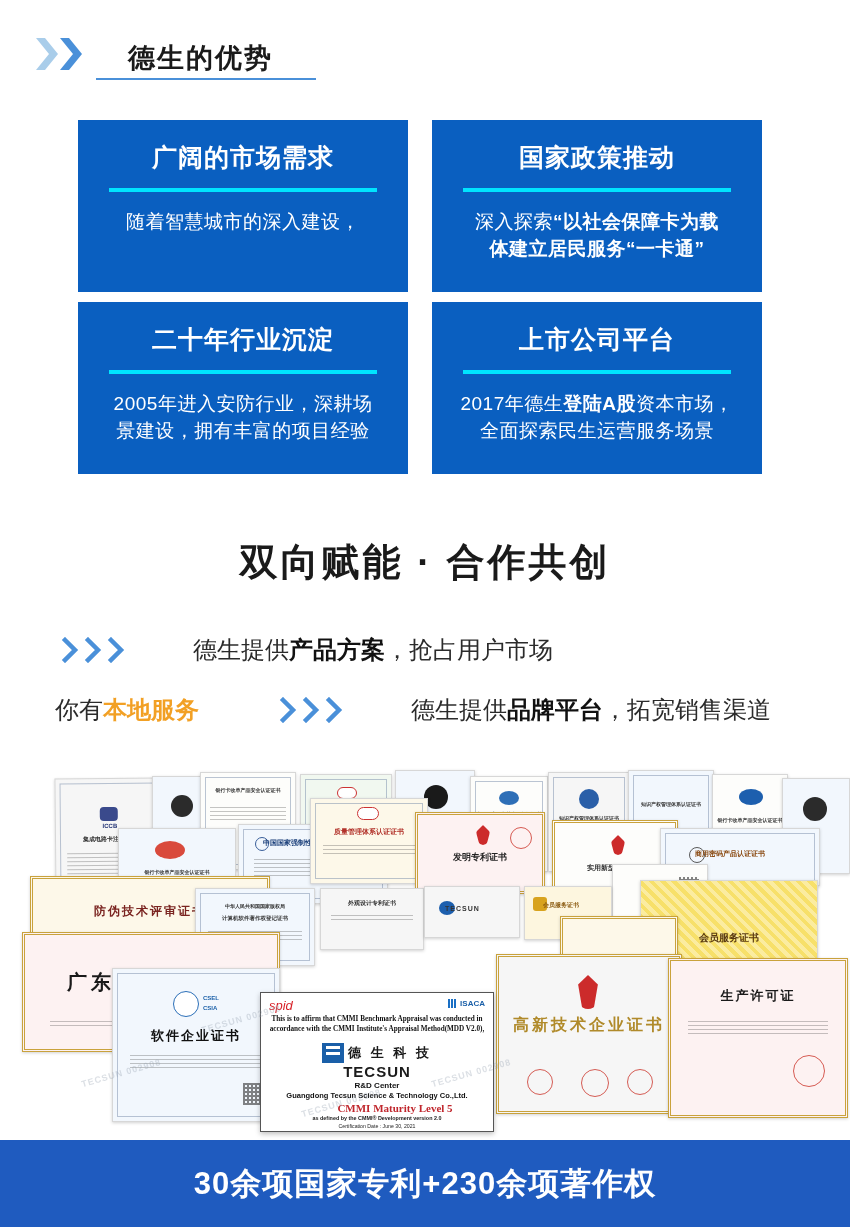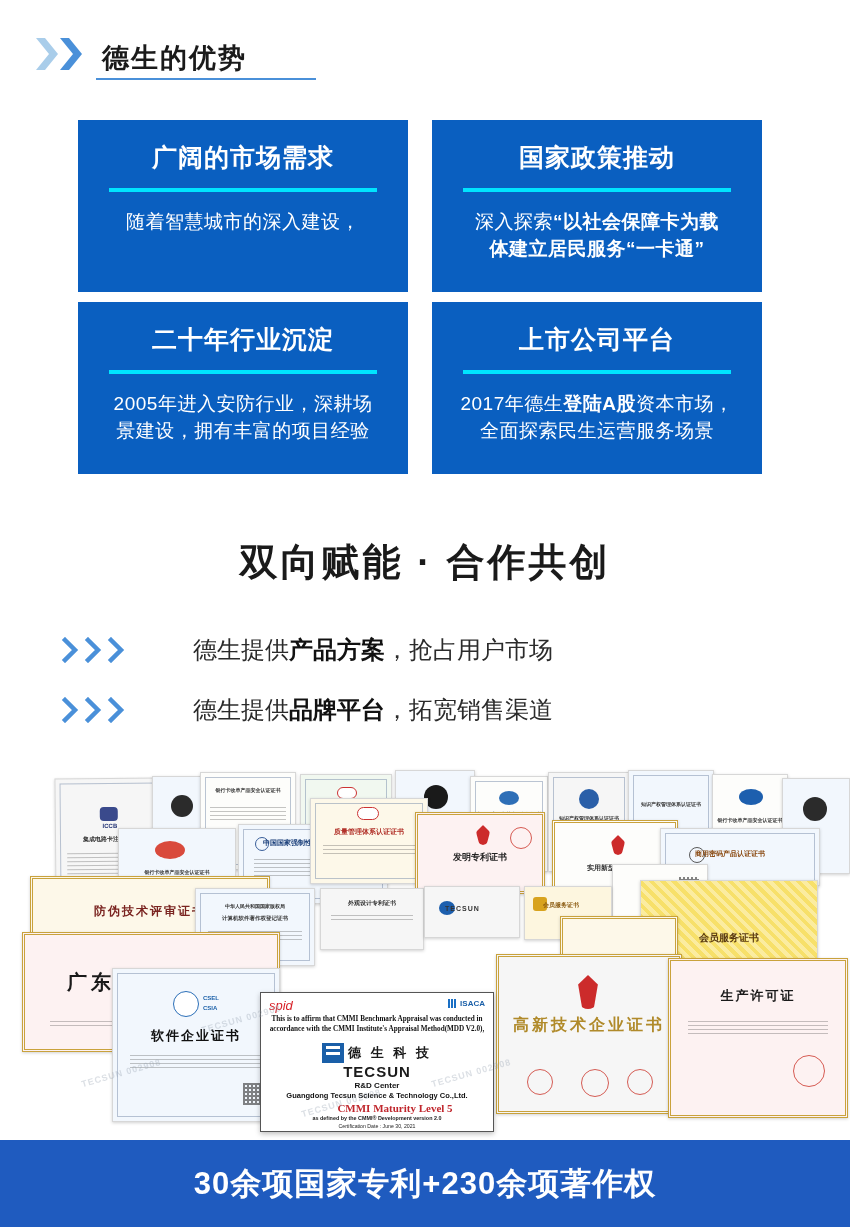--- a/index.html
+++ b/index.html
@@ -16,21 +16,21 @@
     position: absolute; left: 36px; top: 38px;
     display: flex; align-items: flex-end; gap: 14px;
   }
   .chevron-pair { display: flex; align-items: center; gap: 2px; padding-bottom: 10px; }
   .chev { width: 22px; height: 32px; }
   .chev.light { fill: #a9cdea; }
   .chev.dark  { fill: #4a90d9; }
   .header-title-wrap { display: flex; flex-direction: column; }
   .header-title {
     font-size: 27px; font-weight: bold; color: #1a1a1a;
-    letter-spacing: 2px; line-height: 1.15; padding: 0 6px 4px 6px;
+    letter-spacing: 2px; line-height: 1.15; padding: 0 6px 4px 6px; margin-left: 26px;
   }
   .header-underline { height: 2px; background: #4a90d9; width: 220px; }
 
   
   .cards {
     position: absolute; left: 78px; top: 120px;
     width: 700px;
     display: grid; grid-template-columns: 330px 330px; gap: 10px 24px;
   }
   .card {
@@ -243,20 +243,23 @@
         <svg class="arrow-glyph" viewBox="0 0 20 26">
             <path d="M4 3 L14 13 L4 23"></path>
           </svg>
       </div>
       <div class="syn-right">
         <span>德生提供</span><b>产品方案</b><span>，抢占用户市场</span>
       </div>
     </div>
 
     <div class="synergy-row">
+      <div class="syn-left">
+        <span>你有</span><span class="hl">本地服务</span>
+      </div>
       <div class="syn-arrows">
         <svg class="arrow-glyph" viewBox="0 0 20 26">
             <path d="M4 3 L14 13 L4 23"></path>
           </svg>
         <svg class="arrow-glyph" viewBox="0 0 20 26">
             <path d="M4 3 L14 13 L4 23"></path>
           </svg>
         <svg class="arrow-glyph" viewBox="0 0 20 26">
             <path d="M4 3 L14 13 L4 23"></path>
           </svg>

